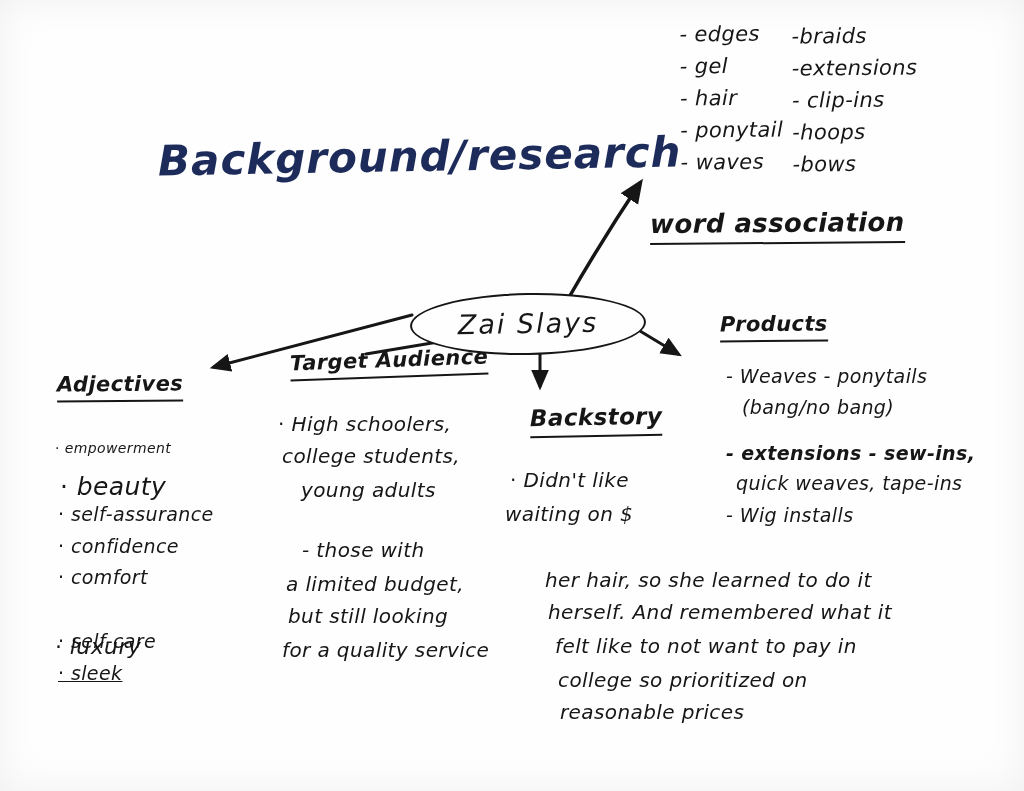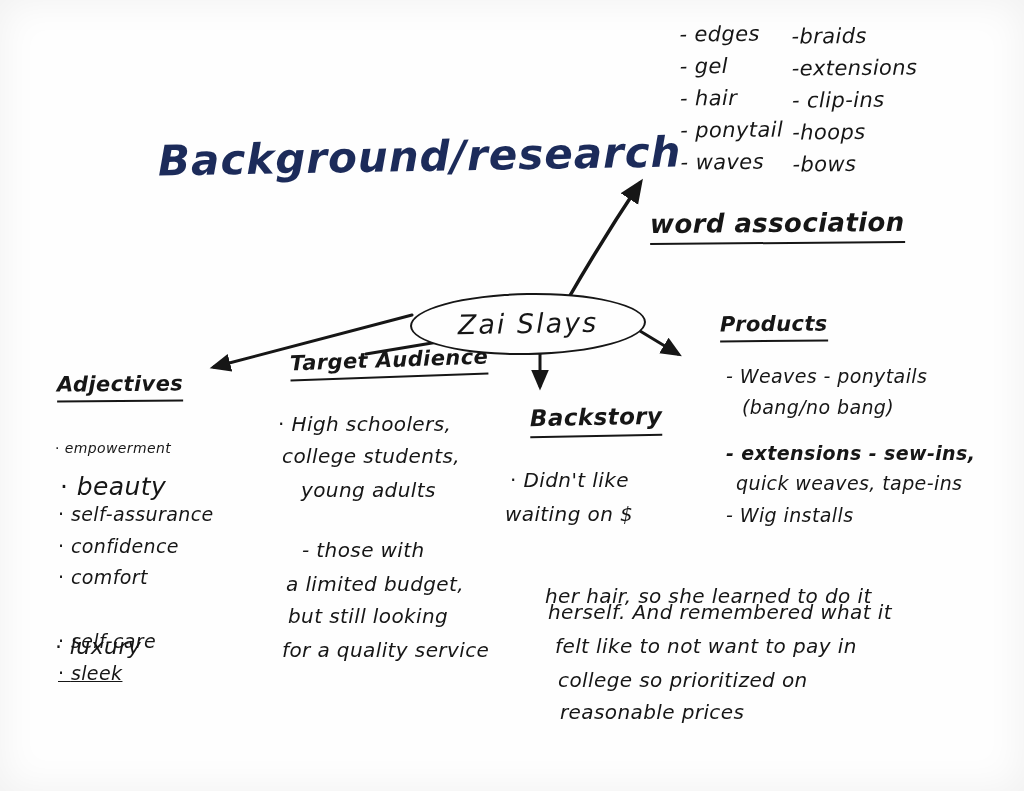--- a/index.html
+++ b/index.html
@@ -86,21 +86,21 @@
   <div class="hw" style="left:282px;top:444px;">college students,</div>
   <div class="hw" style="left:288px;top:478px;margin-left:13px;">young adults</div>
   <div class="hw" style="left:302px;top:538px;">- those with</div>
   <div class="hw" style="left:286px;top:572px;">a limited budget,</div>
   <div class="hw" style="left:288px;top:604px;">but still looking</div>
   <div class="hw" style="left:282px;top:638px;">for a quality service</div>
 
   <div class="hw heading" style="left:530px;top:404px;font-size:23px;transform:rotate(-1deg);">Backstory</div>
   <div class="hw bullet" style="left:510px;top:468px;">Didn't like</div>
   <div class="hw" style="left:505px;top:502px;">waiting on $</div>
-  <div class="hw" style="left:545px;top:568px;margin-top:16px;">her hair, so she learned to do it</div>
+  <div class="hw" style="left:545px;top:568px;">her hair, so she learned to do it</div>
   <div class="hw" style="left:548px;top:600px;">herself. And remembered what it</div>
   <div class="hw" style="left:555px;top:634px;">felt like to not want to pay in</div>
   <div class="hw" style="left:558px;top:668px;">college so prioritized on</div>
   <div class="hw" style="left:560px;top:700px;">reasonable prices</div>
 
   <div class="hw heading" style="left:720px;top:312px;font-size:21px;transform:rotate(-0.5deg);">Products</div>
   <div class="hw" style="left:726px;top:365px;font-size:19px;">- Weaves - ponytails</div>
   <div class="hw" style="left:742px;top:396px;font-size:19px;">(bang/no bang)</div>
   <div class="hw" style="left:726px;top:442px;font-size:19px;font-weight:bold;">- extensions - sew-ins,</div>
   <div class="hw" style="left:736px;top:472px;font-size:19px;">quick weaves, tape-ins</div>

